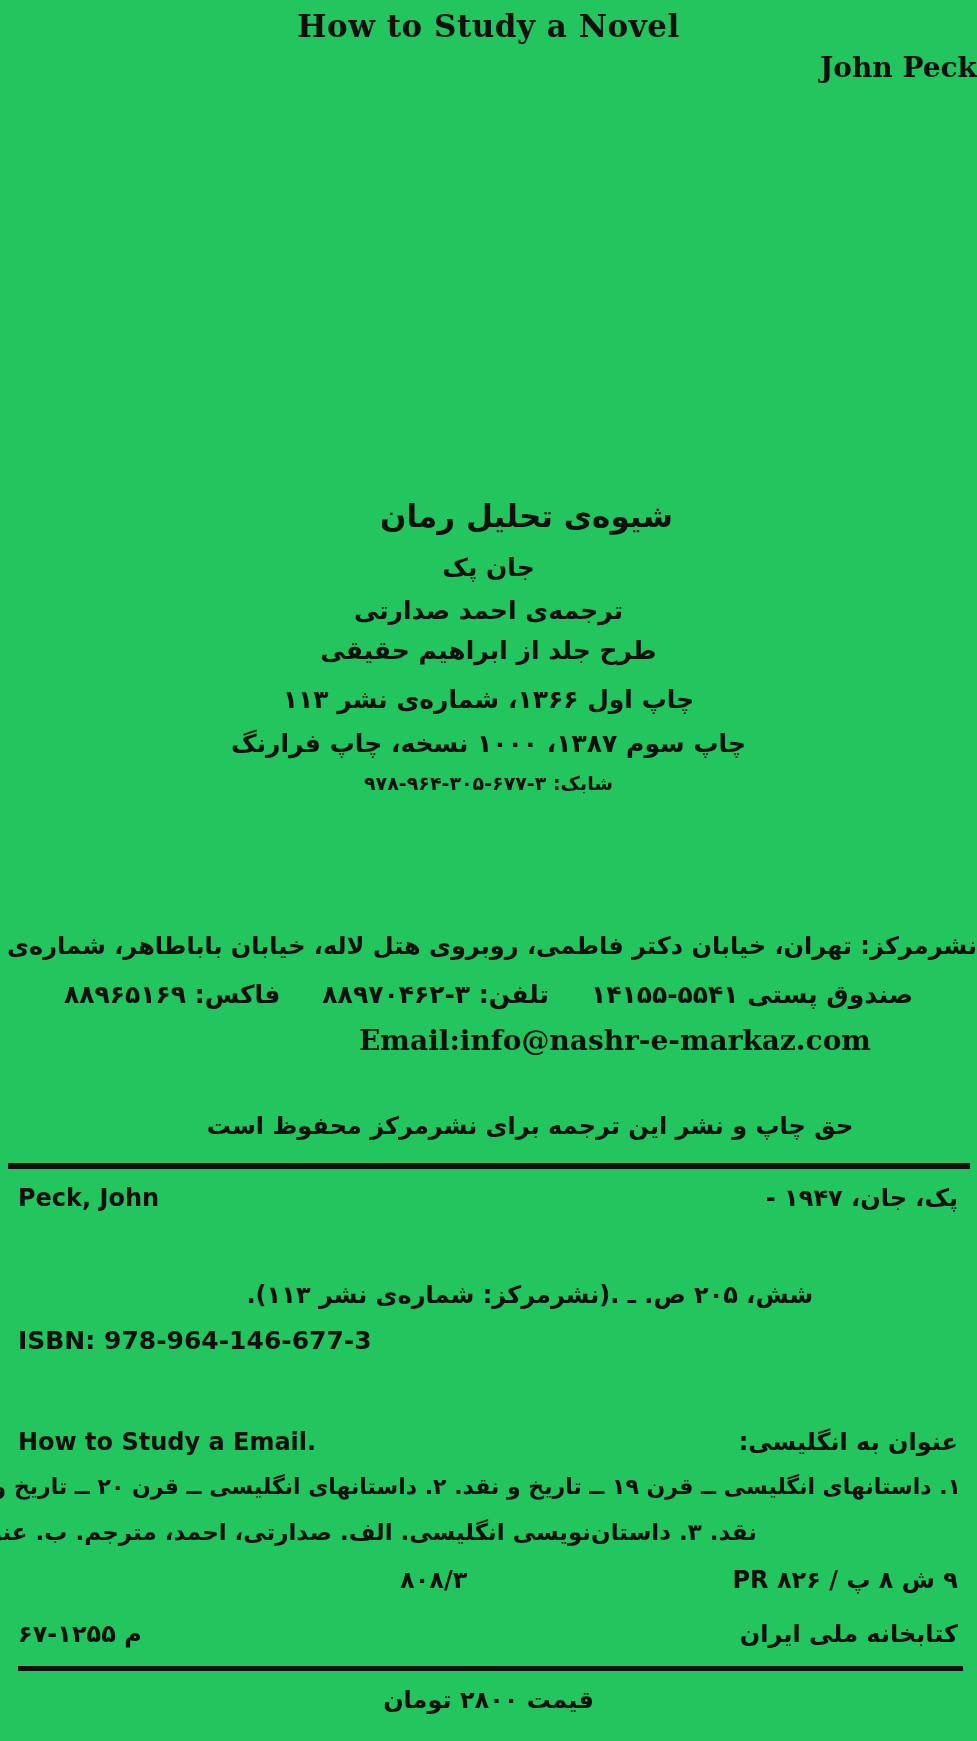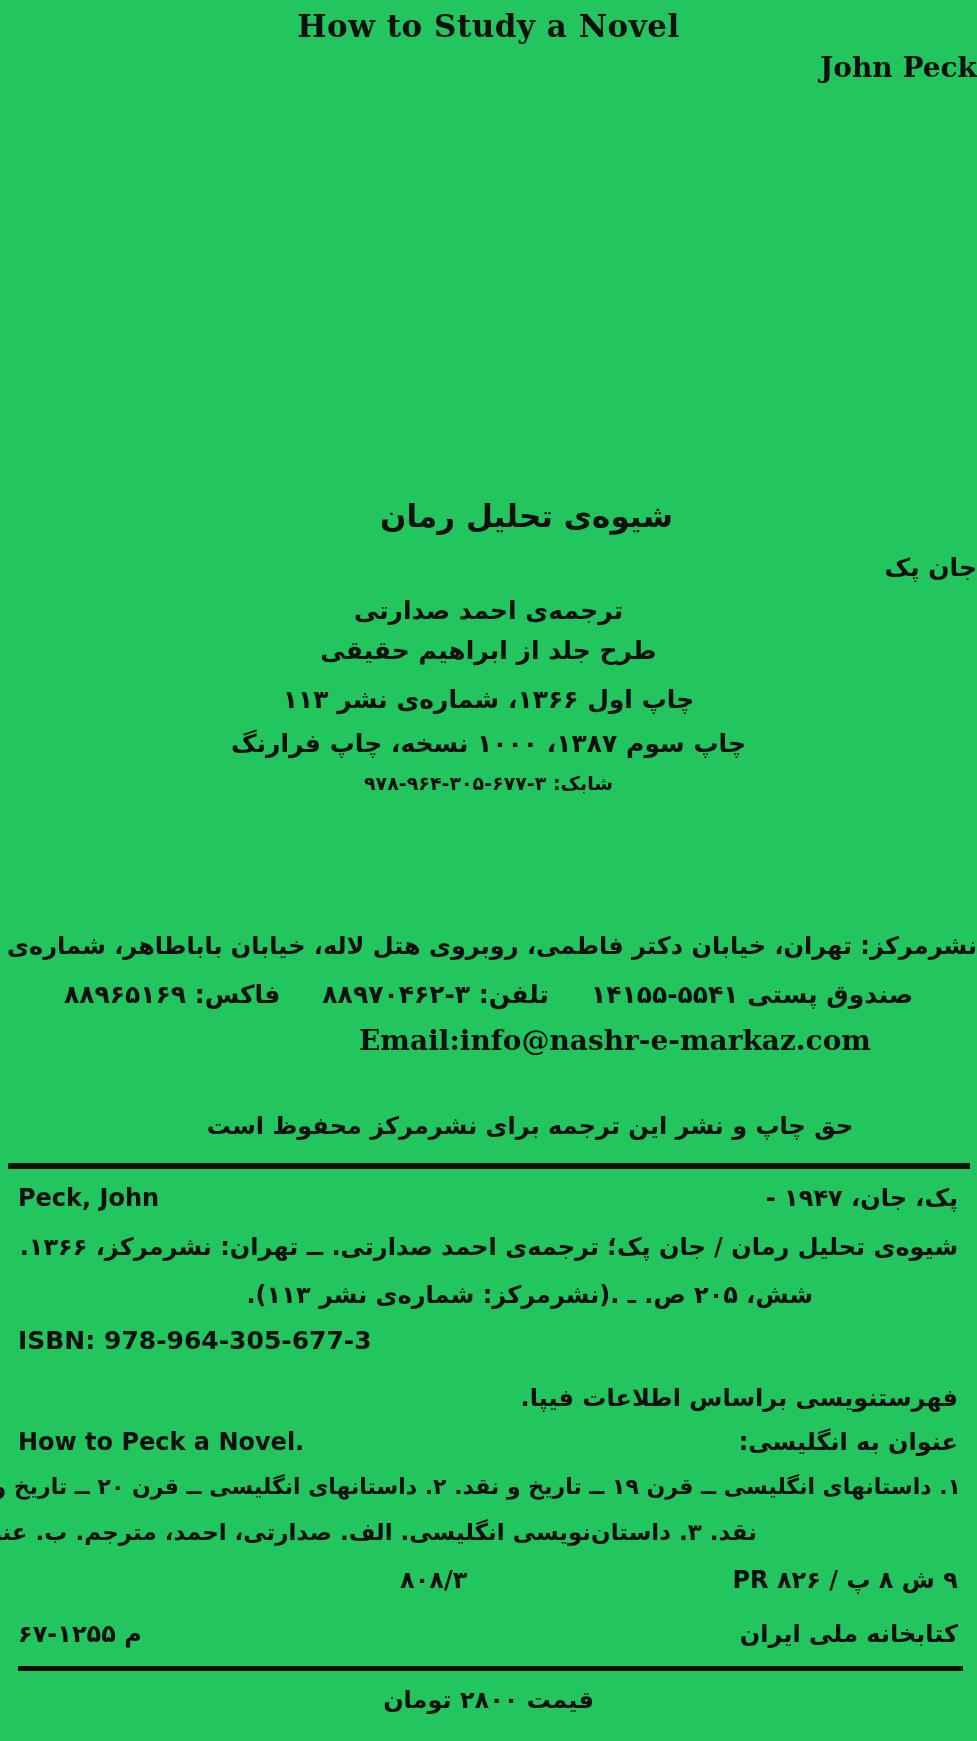--- a/index.html
+++ b/index.html
@@ -12,21 +12,21 @@
   .center{left:0;width:100%;text-align:center;}
   .rtl{direction:rtl;unicode-bidi:plaintext;}
   .rtl-embed{direction:rtl;}
   .serif{font-family:"DejaVu Serif",serif;}
   .b{font-weight:bold;}
 
   .en-title{top:8px;font-size:31px;letter-spacing:.5px;}
   .en-author{top:51px;font-size:28px;font-weight:600;text-align:right;}
 
   .fa-title{top:498px;font-size:31px;padding-left:38px;}
-  .fa-author{top:553px;font-size:25px;text-align:right;}
+  .fa-author{top:553px;font-size:25px;}
   .fa-translator{top:596px;font-size:25px;}
   .fa-cover{top:636px;font-size:25px;}
   .fa-print1{top:685px;font-size:25px;}
   .fa-print3{top:729px;font-size:25px;}
   .fa-isbn{top:772px;font-size:19px;}
 
   .address{top:932px;font-size:24px;}
   .potelfax{top:980px;left:0;width:100%;display:flex;direction:rtl;
     justify-content:center;gap:42px;font-size:25px;font-weight:bold;}
   .email{top:1024px;left:320px;width:590px;text-align:center;font-size:28px;}
@@ -79,29 +79,27 @@
 
   <div class="abs serif b email" dir="ltr">Email:info@nashr-e-markaz.com</div>
 
   <div class="abs b rtl copyright" dir="rtl">حق چاپ و نشر این ترجمه برای نشرمرکز محفوظ است</div>
 
   <div class="abs rule-top"></div>
 
   <div class="abs cip-line peck-latin" dir="ltr">Peck, John</div>
   <div class="abs cip-line rtl-embed peck-fa" dir="rtl">پک، جان، ۱۹۴۷ -</div>
 
-  <div class="abs cip-line rtl-embed desc1" dir="rtl">شیوه‌ی تحلیل رمان / جان پک؛ ترجمه‌ی احمد صدارتی. ــ تهران: نشرمرکز، ۱۳۶۶.</div>
   <div class="abs cip-line rtl-embed desc2" dir="rtl">شش، ۲۰۵ ص. ـ .(نشرمرکز: شماره‌ی نشر ۱۱۳).</div>
 
-  <div class="abs cip-line isbn-latin" dir="ltr">ISBN: 978-964-305-677-3</div>
+  <div class="abs cip-line isbn-latin" dir="ltr">ISBN: 978-964-146-677-3</div>
 
-  <div class="abs cip-line rtl-embed fipa" dir="rtl">فهرستنویسی براساس اطلاعات فیپا.</div>
 
   <div class="abs cip-line rtl-embed en-title-label" dir="rtl">عنوان به انگلیسی:</div>
-  <div class="abs cip-line en-title-value" dir="ltr">How to Peck a Novel.</div>
+  <div class="abs cip-line en-title-value" dir="ltr">How to Study a Email.</div>
 
   <div class="abs cip-line rtl-embed subjects1" dir="rtl">۱. داستانهای انگلیسی ــ قرن ۱۹ ــ تاریخ و نقد. ۲. داستانهای انگلیسی ــ قرن ۲۰ ــ تاریخ و</div>
   <div class="abs cip-line rtl-embed subjects2" dir="rtl">نقد. ۳. داستان‌نویسی انگلیسی. الف. صدارتی، احمد، مترجم. ب. عنوان.</div>
 
   <div class="abs cip-line rtl-embed call-number" dir="rtl">۹ ش ۸ پ / PR ۸۲۶</div>
   <div class="abs cip-line rtl-embed dewey" dir="rtl">۸۰۸/۳</div>
 
   <div class="abs cip-line rtl-embed natlib" dir="rtl">کتابخانه ملی ایران</div>
   <div class="abs cip-line rtl-embed natlib-num" dir="rtl">م ۱۲۵۵-۶۷</div>
 

